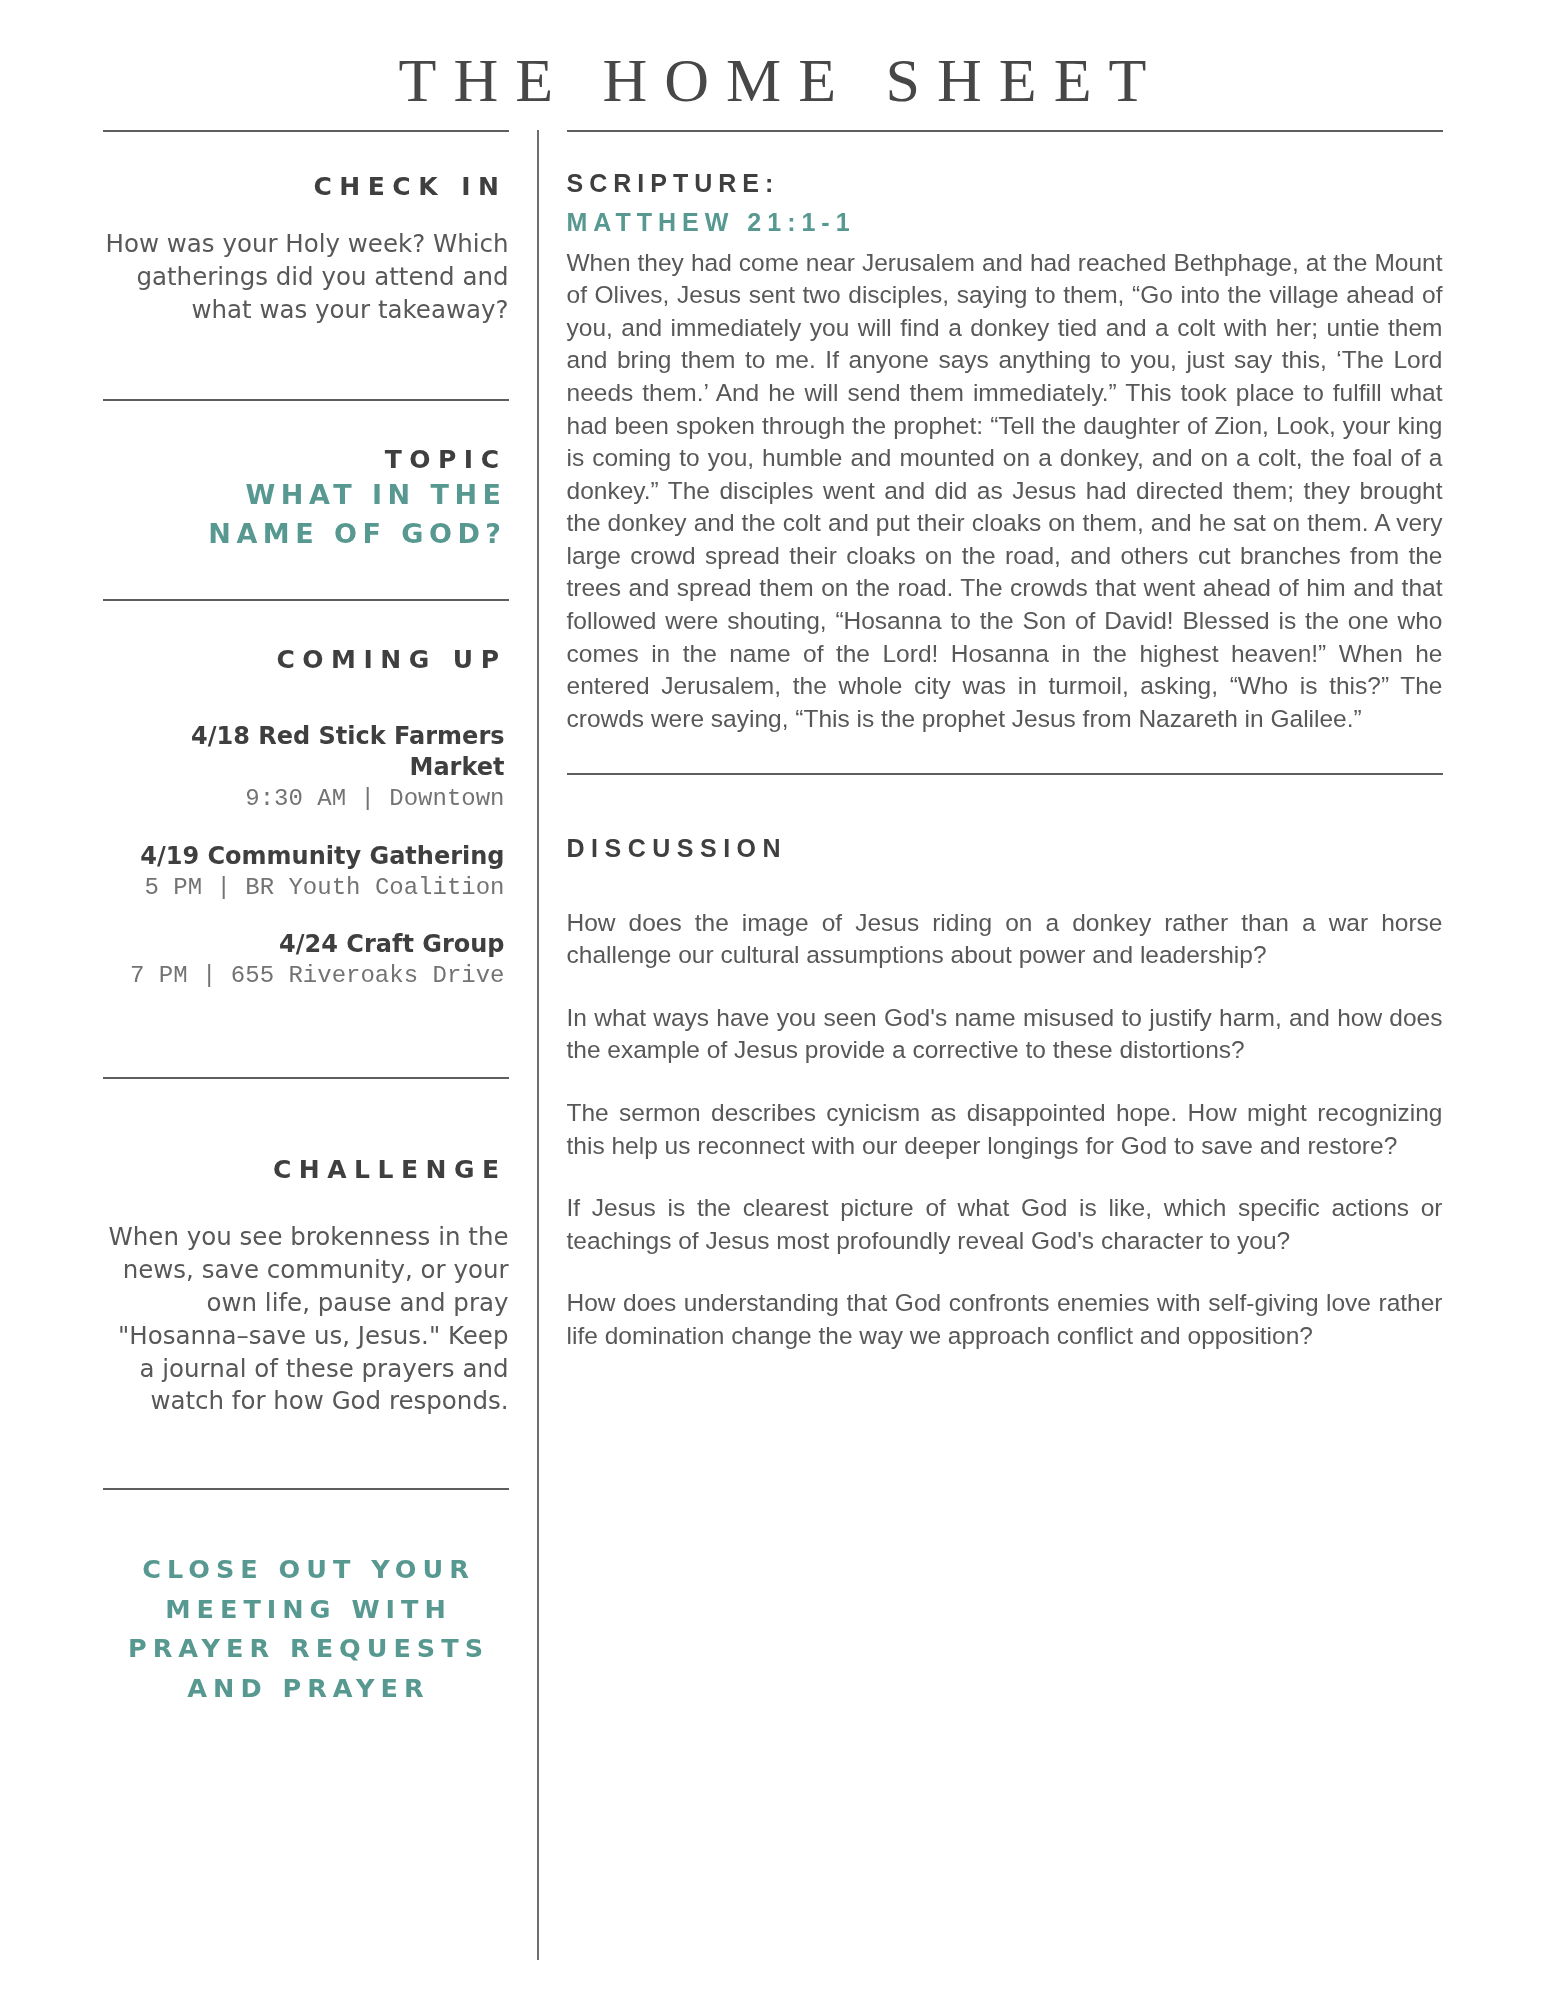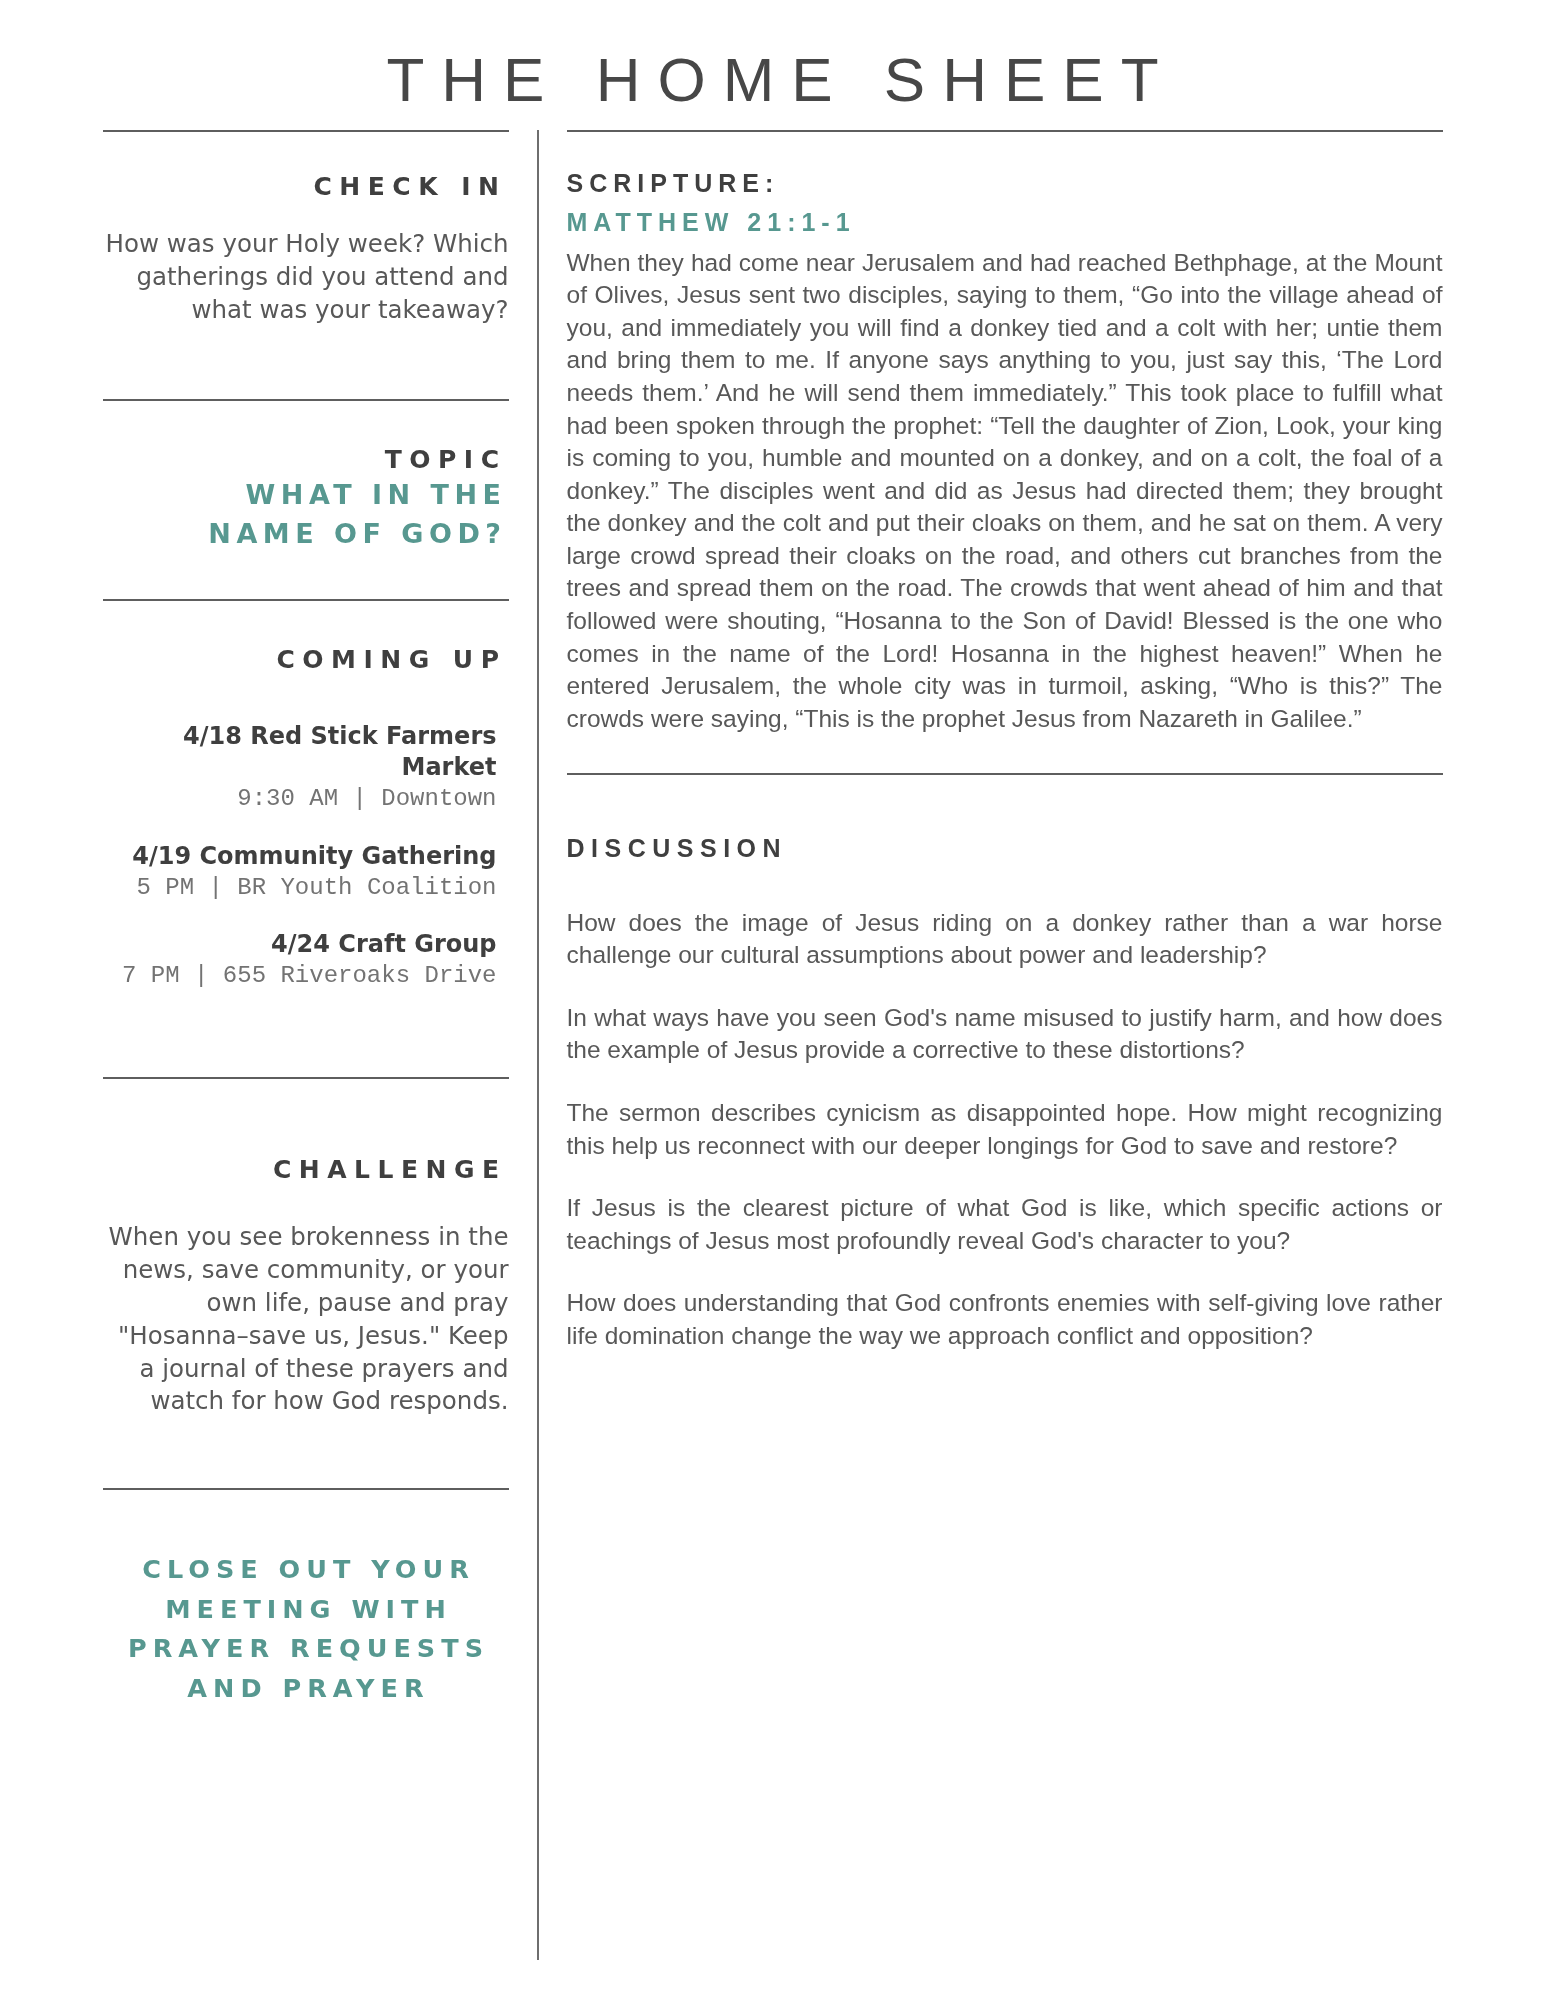--- a/index.html
+++ b/index.html
@@ -22,21 +22,21 @@
     height: 1999px;
     box-sizing: border-box;
   }
 
   
   .masthead {
     padding-top: 46px;
     text-align: center;
   }
   .masthead-title {
-    font-family: Liberation Sans, sans-serif;
+    font-family: Liberation Serif, serif;
     font-weight: 300;
     font-size: 62px;
     letter-spacing: 17px;
     color: #474747;
     margin: 0;
     padding-left: 17px;
     line-height: 1.1;
     white-space: nowrap;
   }
 
@@ -112,21 +112,21 @@
     font-family: "DejaVu Sans", sans-serif;
     font-weight: 700;
     font-size: 27px;
     letter-spacing: 5.5px;
     color: #579890;
     line-height: 1.45;
     margin: 0;
     padding-right: 2px;
   }
 
-  .event { margin: 12px; }
+  .event { margin: 4px; }
   .event-name {
     font-family: "DejaVu Sans", sans-serif;
     font-weight: 700;
     font-size: 24px;
     color: #3f3f3f;
     line-height: 1.3;
     margin: 0;
   }
   .event-detail {
     font-family: Liberation Mono, monospace;

